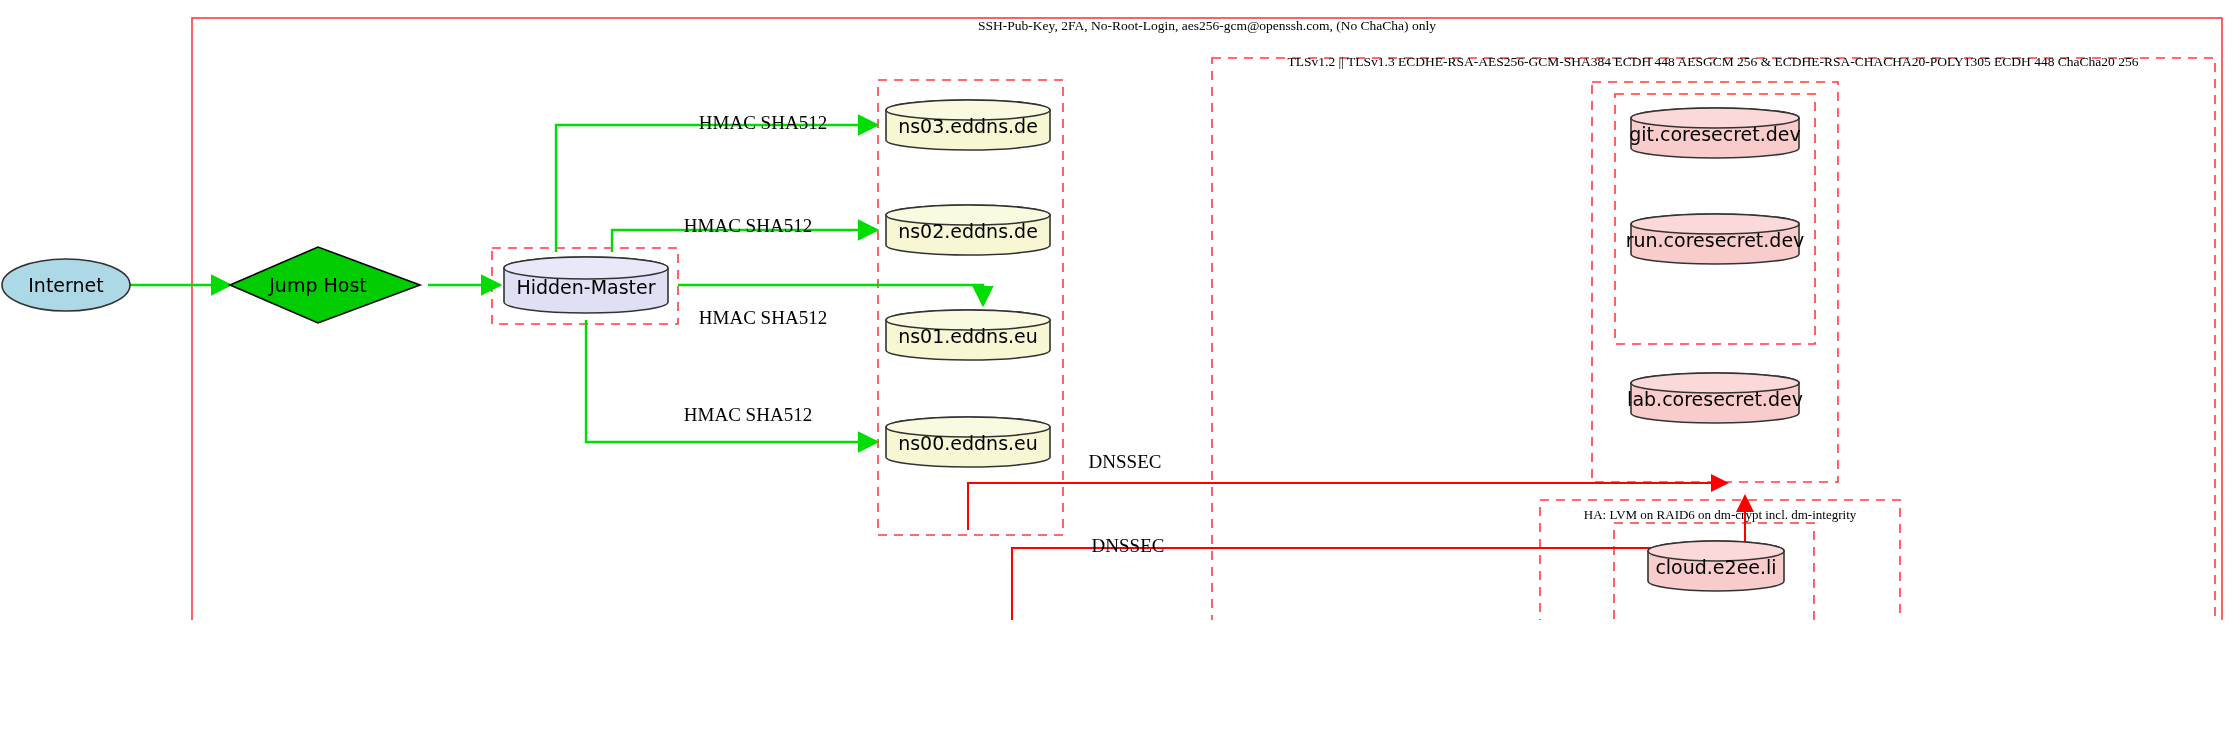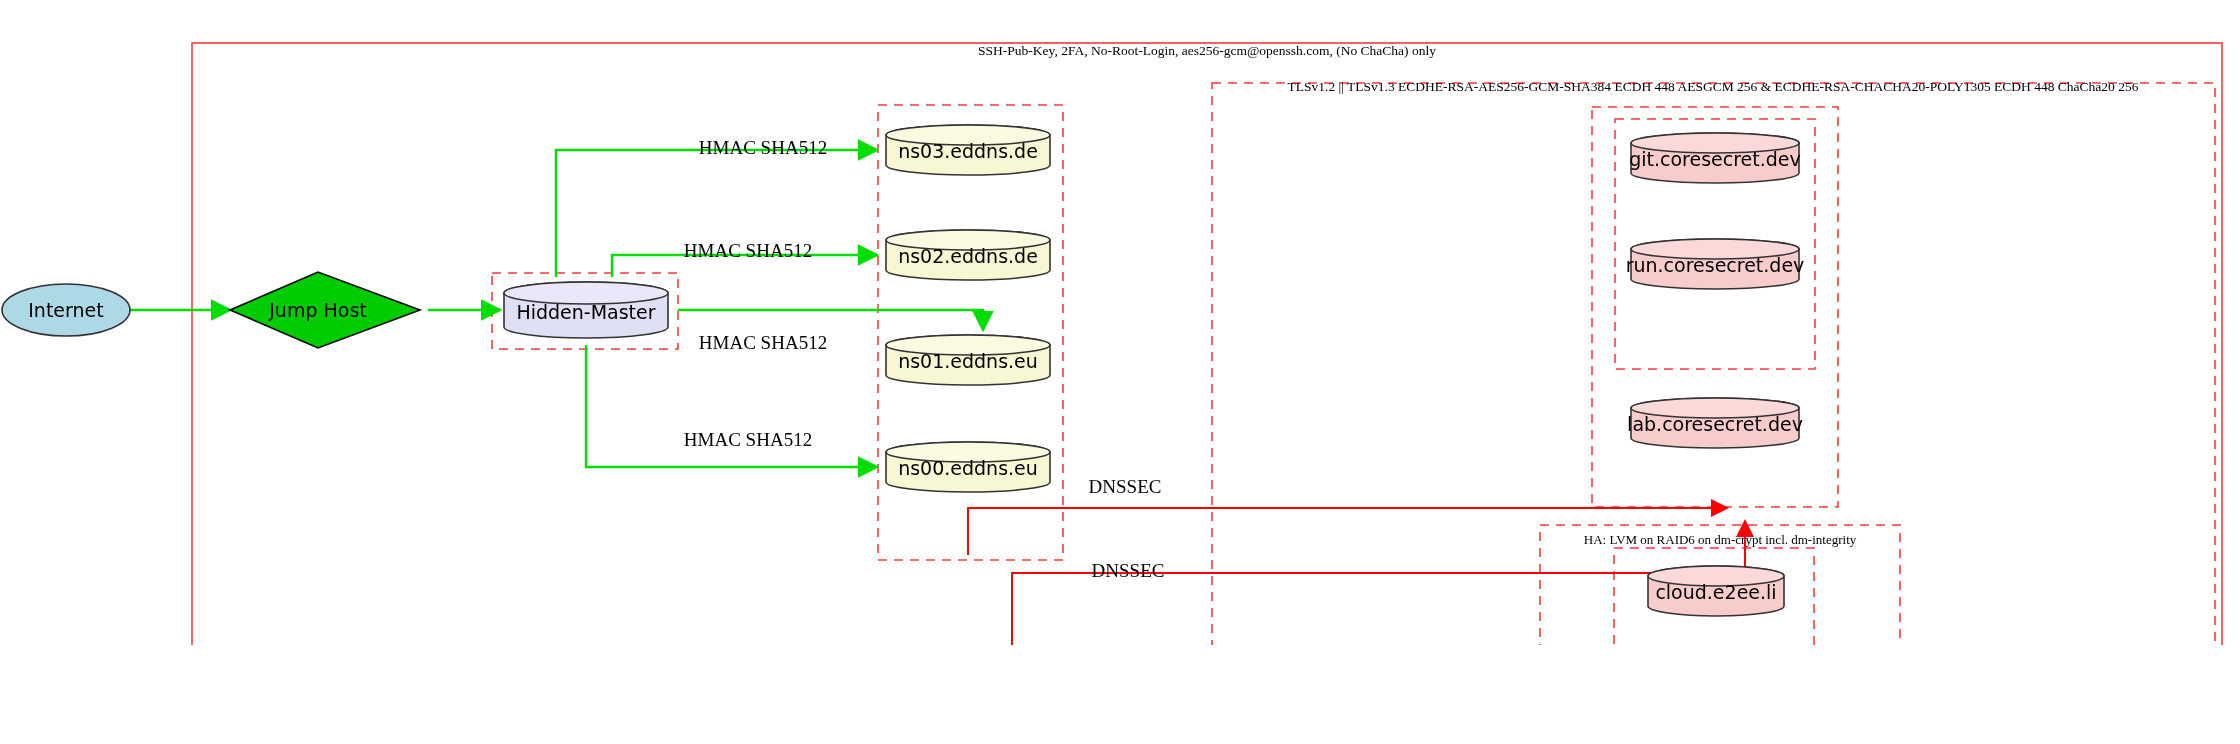--- a/index.html
+++ b/index.html
@@ -7,21 +7,20 @@
     padding: 0;
     background: #ffffff;
   }
   #stage {
     position: relative;
     width: 2240px;
     height: 620px;
     background: #ffffff;
     font-family: "Liberation Sans", sans-serif;
     overflow: hidden;
-    margin-top: 25px;
   }
   svg.diagram {
     position: absolute;
     top: 0;
     left: 0;
     width: 2240px;
     height: 744px;
   }
   .node-label {
     font-family: "DejaVu Sans", sans-serif;

